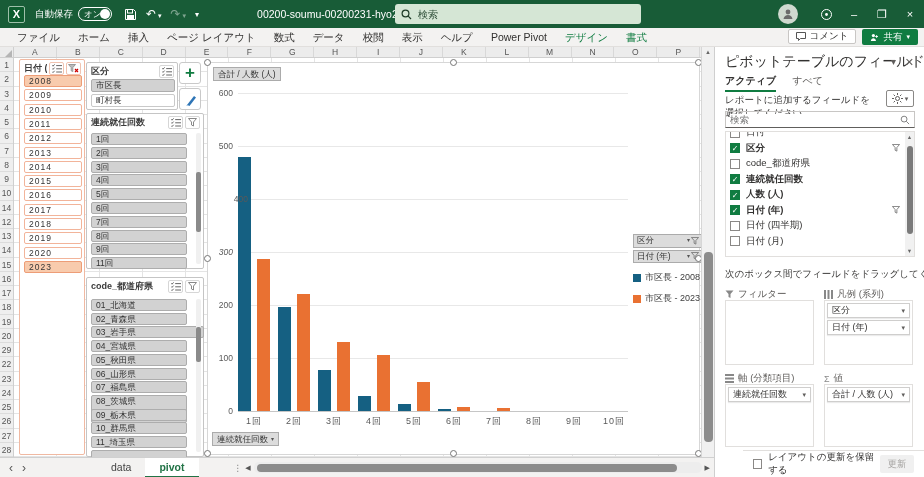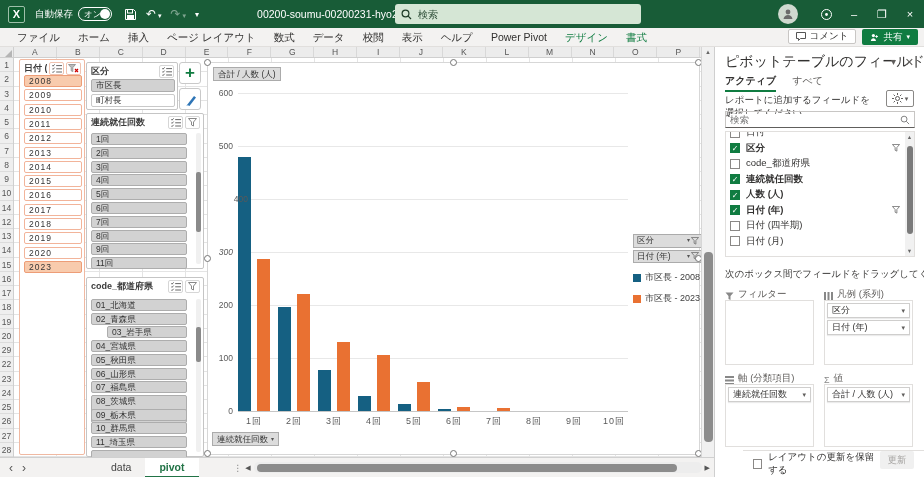--- a/index.html
+++ b/index.html
@@ -112,26 +112,26 @@
   .frow { height:15.5px; display:flex; align-items:center; gap:6px; }
   .fcheck { width:10px; height:10px; border:1px solid #8A8886; background:#fff; flex:none; }
   .fcheck.on { background:#107C41; border-color:#107C41; color:#fff; font-size:8px; line-height:10px; text-align:center; }
   .fname { flex:1; font-size:9.5px; color:#323130; white-space:nowrap; overflow:hidden; }
   .fname.b { font-weight:bold; }
   .fl-scroll { position:absolute; right:0; top:0; width:9px; height:100%; background:#F1F1F1; }
   .fl-thumb { position:absolute; left:1.5px; top:14px; width:6px; height:88px; background:#7A7A7A; border-radius:3px; }
   .fl-arr { position:absolute; left:0; width:9px; text-align:center; font-size:5.5px; color:#666; }
   .drag-hint { position:absolute; left:10px; top:221px; font-size:9.5px; color:#3B3A39; white-space:nowrap; }
   .areas { position:absolute; left:10px; top:241px; width:190px; height:160px; }
-  .area-label { position:absolute; font-size:9.5px; color:#605E5C; display:flex; align-items:flex-end; gap:4px; }
+  .area-label { position:absolute; font-size:9.5px; color:#605E5C; display:flex; align-items:center; gap:4px; }
   .area-box { position:absolute; width:89px; border:1px solid #E1DFDD; background:#fff; }
   .chip { margin:2px 2px 0 2px; height:15px; border:1px solid #CFCECD; background:#fff; font-size:9px; color:#323130; display:flex; align-items:center; padding:0 4px; box-shadow:0 1px 1px rgba(0,0,0,.08); }
   .chip .sp { flex:1; }
   .chip .dd { color:#605E5C; font-size:7px; }
-  .pane-footer { position:absolute; left:0; right:0; top:403px; border-top:1px solid #E1DFDD; height:27px; display:flex; justify-content:space-between; padding:0 10px;margin-left:28px; }
+  .pane-footer { position:absolute; left:0; right:0; top:403px; border-top:1px solid #E1DFDD; height:27px; display:flex; align-items:center; justify-content:space-between; padding:0 10px;margin-left:28px; }
   .defer { display:flex; align-items:center; gap:6px; font-size:9.5px; color:#323130; }
   .defer .box { width:10px; height:10px; border:1px solid #8A8886; background:#fff; }
   .update-btn { width:38px; height:18px; background:#F0F0F0; color:#A6A4A2; font-size:9.5px; display:flex; align-items:center; justify-content:center; border-radius:2px; }
   svg { display:block; }
 </style>
 </head>
 <body>
 
 <div class="screen">
 
@@ -463,21 +463,21 @@
             </svg>
           </span>
           <span class="slicer-ic">
             <svg width="9" height="9" viewBox="0 0 9 9">
               <path d="M.5.5h8L5.5 4v4l-2-1V4z" fill="none" stroke="#888"></path>
             </svg>
           </span>
         </div>
         <div class="slicer-item s-gray" style="left: 4px; top: 21px; width: 96px; height: 12px;">01_北海道</div>
         <div class="slicer-item s-gray" style="left: 4px; top: 34.7px; width: 96px; height: 12px;">02_青森県</div>
-        <div class="slicer-item s-gray" style="left: 20px; top: 48.4px; width: 80px; height: 12px;">03_岩手県</div>
+        <div class="slicer-item s-gray" style="left: 4px; top: 48.4px; width: 113px; height: 12px;">03_岩手県</div>
         <div class="slicer-item s-gray" style="left: 4px; top: 62.1px; width: 96px; height: 12px;">04_宮城県</div>
         <div class="slicer-item s-gray" style="left: 4px; top: 75.8px; width: 96px; height: 12px;">05_秋田県</div>
         <div class="slicer-item s-gray" style="left: 4px; top: 89.5px; width: 96px; height: 12px;">06_山形県</div>
         <div class="slicer-item s-gray" style="left: 4px; top: 103.2px; width: 96px; height: 12px;">07_福島県</div>
         <div class="slicer-item s-gray" style="left: 4px; top: 116.9px; width: 96px; height: 28px;">08_茨城県</div>
         <div class="slicer-item s-gray" style="left: 4px; top: 130.6px; width: 96px; height: 12px;">09_栃木県</div>
         <div class="slicer-item s-gray" style="left: 4px; top: 144.3px; width: 96px; height: 12px;">10_群馬県</div>
         <div class="slicer-item s-gray" style="left: 4px; top: 158px; width: 96px; height: 12px;">11_埼玉県</div>
         <div class="slicer-item s-gray" style="left: 4px; top: 171.7px; width: 96px; height: 12px;"></div>
         <div class="sl-scroll" style="top: 21px; bottom: 4px;">

